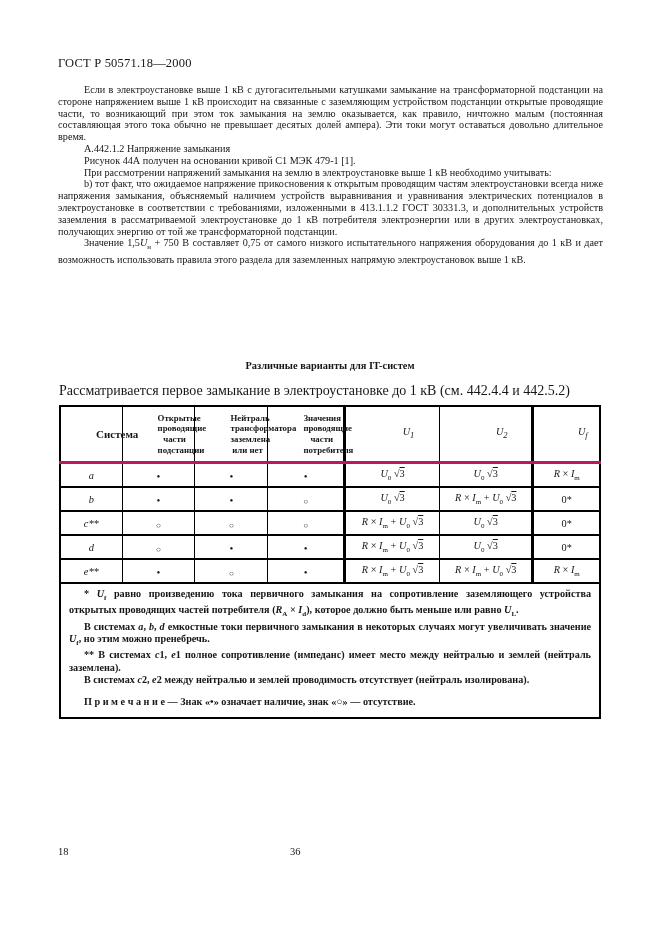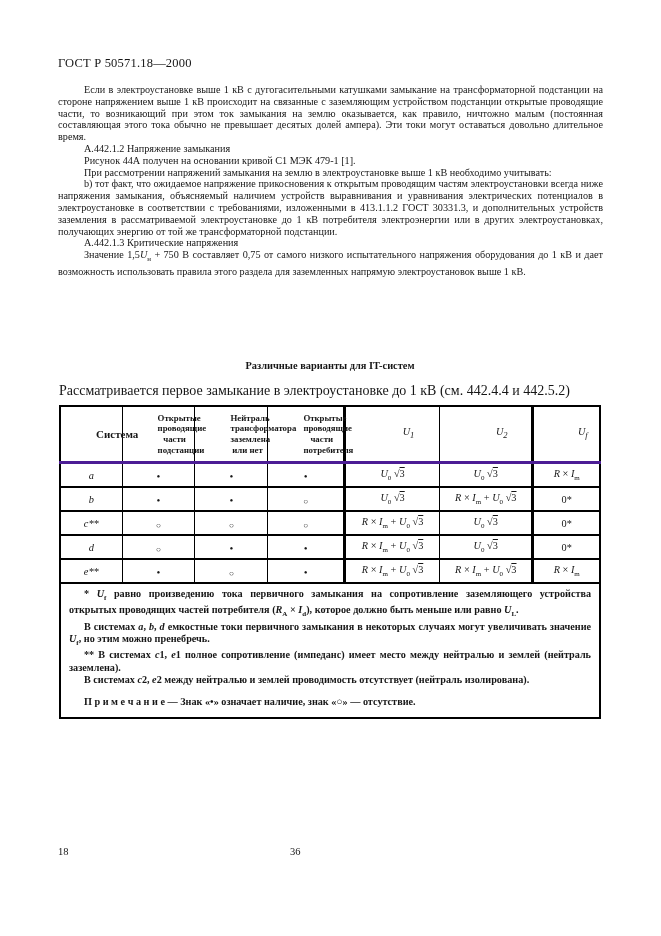--- a/index.html
+++ b/index.html
@@ -29,21 +29,21 @@
   table.it-table{
     width:542px;border-collapse:collapse;table-layout:fixed;
     border:2px solid #000;
   }
   .it-table th,.it-table td{
     border:1px solid #000;text-align:center;vertical-align:middle;
     padding:1px 3px;
   }
   .it-table thead th{
     font-size:8.8px;line-height:10.6px;font-weight:bold;height:52px;
-    border-bottom:3px solid #4c1d95;
+    border-bottom:3px solid #be185d;
     padding-left:35px;
   }
   .it-table thead th.sys-head{font-weight:bold;font-size:11px;text-align:center;}
   .it-table thead th.u-head{font-weight:normal;font-size:10.2px;font-style:italic;}
   .it-table td{height:20px;border-top:2px solid #000;border-bottom:2px solid #000;}
   .thickR{border-right:3px solid #000 !important;}
   .sys{font-style:italic;font-size:10.4px;}
   .formula{font-size:10.3px;}
   .formula i{font-family:"Liberation Serif",serif;}
   .formula sub, .content sub, .fn sub{font-size:7px;}
@@ -68,21 +68,20 @@
 <div class="page">
 
   <div class="doc-header">ГОСТ Р 50571.18—2000</div>
 
   <div class="content">
     <p>Если в электроустановке выше 1 кВ с дугогасительными катушками замыкание на трансформаторной подстанции на стороне напряжением выше 1 кВ происходит на связанные с заземляющим устройством подстанции открытые проводящие части, то возникающий при этом ток замыкания на землю оказывается, как правило, ничтожно малым (постоянная составляющая этого тока обычно не превышает десятых долей ампера). Эти токи могут оставаться довольно длительное время.</p>
     <p>А.442.1.2  Напряжение замыкания</p>
     <p>Рисунок 44А получен на основании кривой С1 МЭК 479-1 [1].</p>
     <p>При рассмотрении напряжений замыкания на землю в электроустановке выше 1 кВ необходимо учитывать:</p>
     <p>b) тот факт, что ожидаемое напряжение прикосновения к открытым проводящим частям электроустановки всегда ниже напряжения замыкания, объясняемый наличием устройств выравнивания и уравнивания электрических потенциалов в электроустановке в соответствии с требованиями, изложенными в 413.1.1.2 ГОСТ 30331.3, и дополнительных устройств заземления в рассматриваемой электроустановке до 1 кВ потребителя электроэнергии или в других электроустановках, получающих энергию от той же трансформаторной подстанции.</p>
-    <p>А.442.1.3  Критические напряжения</p>
     <p>Значение 1,5<i>U</i><sub>н</sub> + 750 В составляет 0,75 от самого низкого испытательного напряжения оборудования до 1 кВ и дает возможность использовать правила этого раздела для заземленных напрямую электроустановок выше 1 кВ.</p>
   </div>
 
   <div class="table-block">
     <p class="tbl-title">Различные варианты для IT-систем</p>
     <p class="tbl-subtitle">Рассматривается первое замыкание в электроустановке до 1 кВ (см. 442.4.4 и 442.5.2)</p>
 
     <table class="it-table">
       <colgroup>
         <col style="width:11.5%">
@@ -91,21 +90,21 @@
         <col style="width:14.2%">
           <col style="width:17.6%">
           <col style="width:17.3%">
         <col style="width:12.4%">
       </colgroup>
       <thead>
         <tr>
           <th class="sys-head">Система</th>
           <th>Открытые проводящие части подстанции</th>
           <th>Нейтраль трансформатора заземлена или нет</th>
-          <th class="thickR">Открытые проводящие части потребителя</th>
+          <th class="thickR">Значения проводящие части потребителя</th>
           <th class="u-head"><i>U</i><sub>1</sub></th>
           <th class="u-head thickR"><i>U</i><sub>2</sub></th>
           <th class="u-head"><i>U</i><sub>f</sub></th>
         </tr>
       </thead>
       <tbody>
         <tr>
           <td class="sys"><i>a</i></td>
           <td><span class="presence">•</span></td>
           <td><span class="presence">•</span></td>

